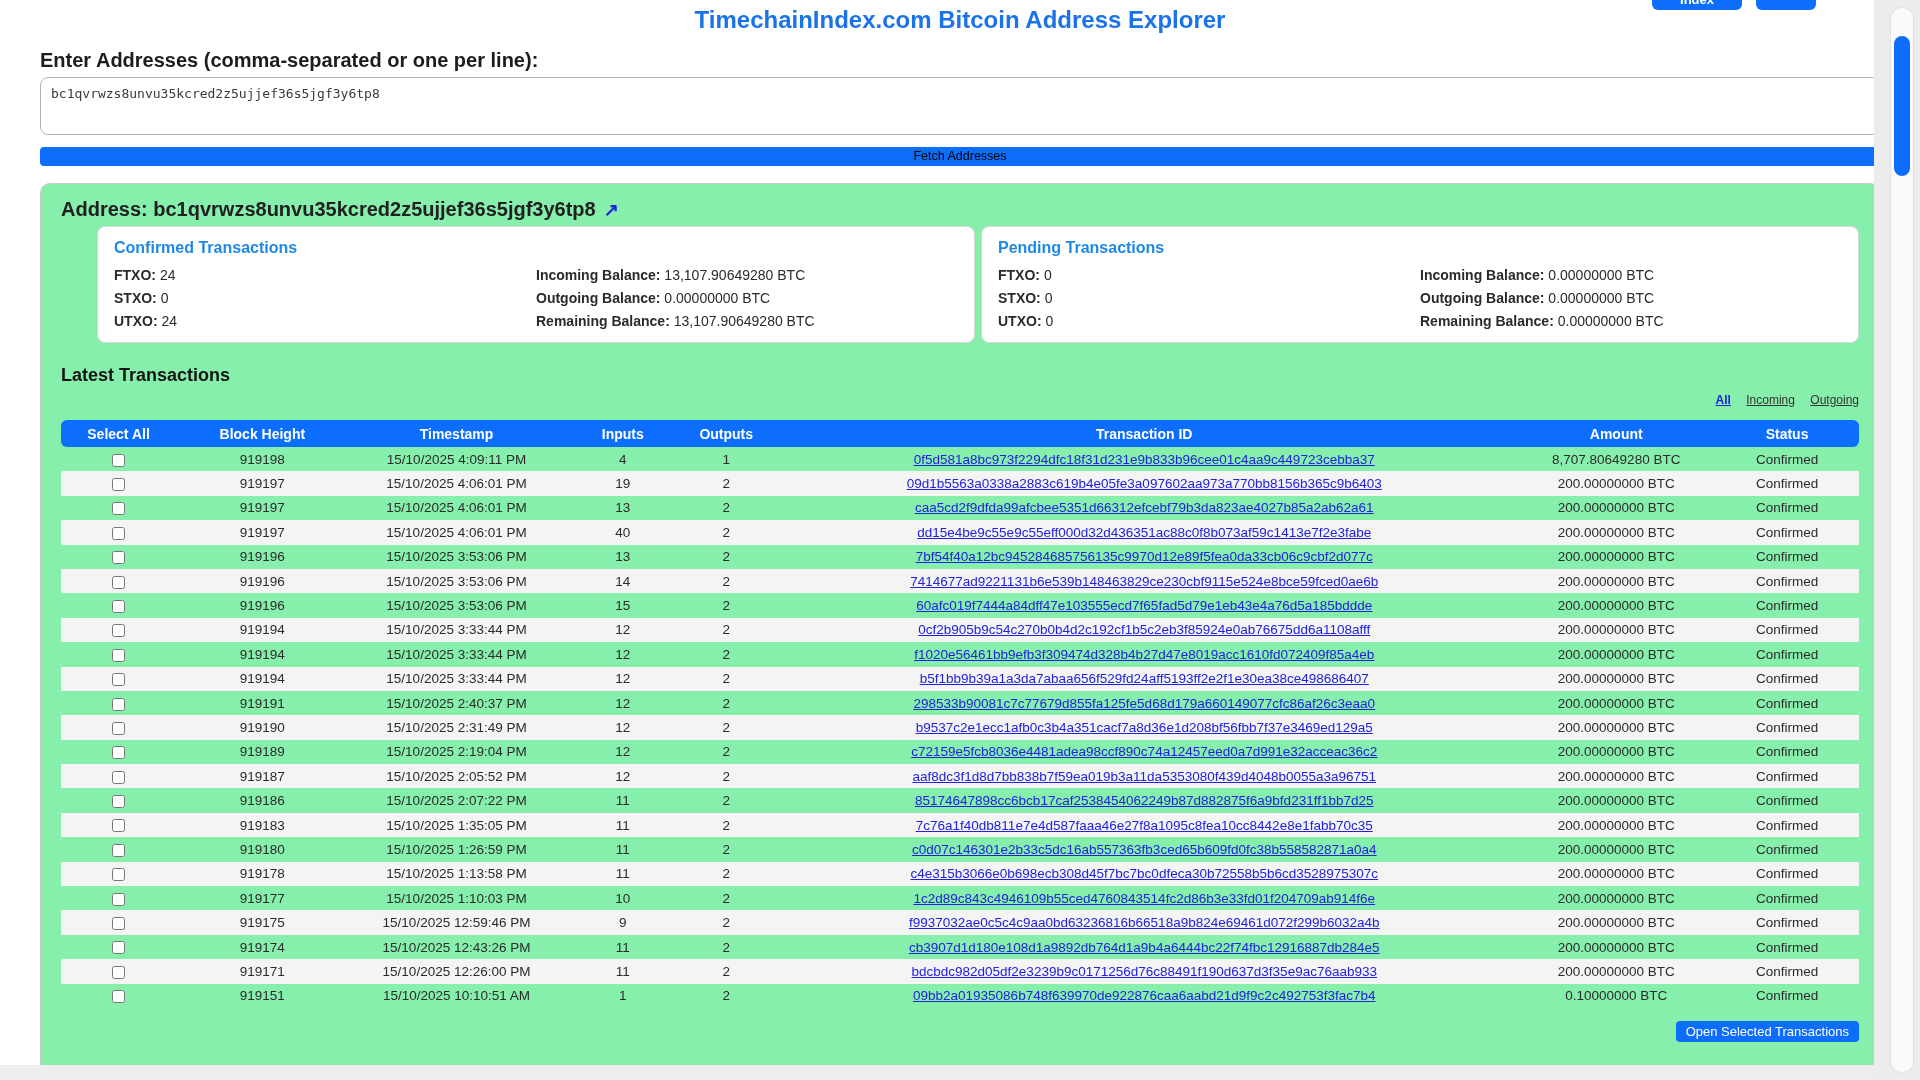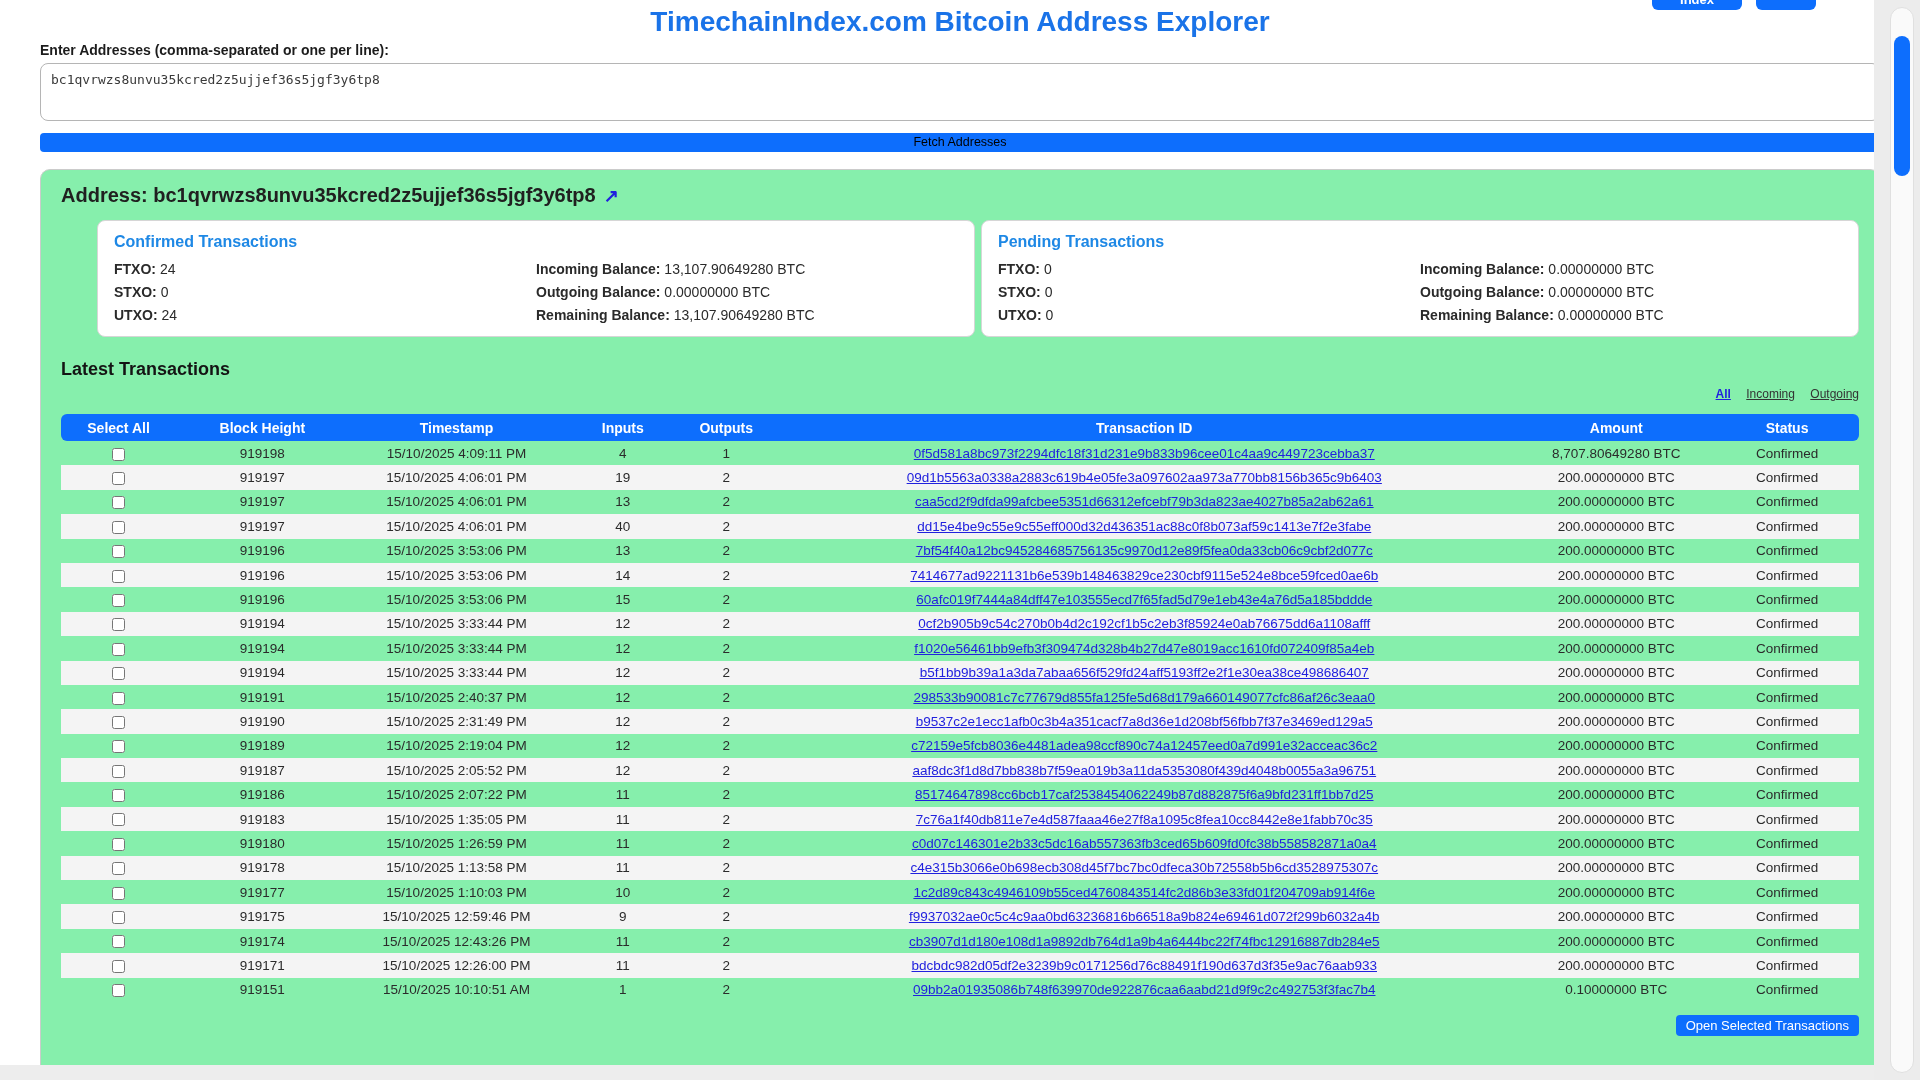--- a/index.html
+++ b/index.html
@@ -11,45 +11,45 @@
   }
   .nav-btn {
     position: absolute; top: -26px; height: 36px;
     background: #0d6efd; color: #fff; border: none; border-radius: 6px;
     font-family: "Liberation Sans", sans-serif; font-size: 13px; font-weight: bold;
     padding: 0 12px; cursor: pointer;
   }
   #nav-btn-1 { right: 178px; width: 90px; }
   #nav-btn-2 { right: 104px; width: 60px; }
   h1.page-title {
-    margin: 6px 0 4px 0; text-align: center;
-    font-size: 28px; font-weight: bold; color: #1a73e8;
+    margin: 6px 0 15px 0; text-align: center;
+    font-size: 24px; font-weight: bold; color: #1a73e8;
   }
   .content { margin: 0 40px; }
-  .addr-label { display: block; margin-top: 3px; font-size: 14px; font-weight: bold; color: #1c1c1c; }
+  .addr-label { display: block; margin-top: 3px; font-size: 20px; font-weight: bold; color: #1c1c1c; }
   textarea.addr-input {
     display: block; width: 100%; height: 58px; margin-top: 5px;
     border: 1px solid #b5b5b5; border-radius: 8px; resize: none;
     font-family: "DejaVu Sans Mono", monospace; font-size: 13px; color: #3a3a3a;
     padding: 8px 10px; outline: none; background: #fff;
   }
   .fetch-btn {
     display: block; width: 100%; height: 19px; margin-top: 12px;
     background: #0d6efd; color: #000000; border: none; border-radius: 4px;
     font-family: "Liberation Sans", sans-serif; font-size: 12.5px; line-height: 1;
     cursor: pointer;
   }
   .card {
     margin-top: 17px; height: 911px;
     border: 1px solid #cbcbcb; border-radius: 10px;
     padding: 14px 20px 10px 20px; background: #86efac; overflow: hidden;
   }
   .addr-heading { font-size: 20px; font-weight: bold; color: #202020; height: 24px; }
   .ext-link { color: #2121de; text-decoration: none; font-size: 18px; font-weight: bold; margin-left: 8px; cursor: pointer; }
-  .panels { display: flex; gap: 6px; margin-top: 12px; padding-left: 36px; }
+  .panels { display: flex; gap: 6px; margin-top: 4px; padding-left: 36px; }
   .panel {
     flex: 1 1 0; height: 117px; border: 1px solid #d6d6d6; border-radius: 8px;
     padding: 12px 16px; background: #fff;
   }
   .panel-title { font-size: 16px; font-weight: bold; color: #1e88e5; margin-bottom: 9px; }
   .panel-grid { display: flex; }
   .panel-col { width: 50%; }
   .stat { font-size: 14px; color: #2a2a2a; line-height: 19px; margin-bottom: 4px; }
   .stat-label { font-weight: bold; }
   .tx-heading { margin-top: 22px; font-size: 18px; font-weight: bold; color: #141414; height: 22px; }

